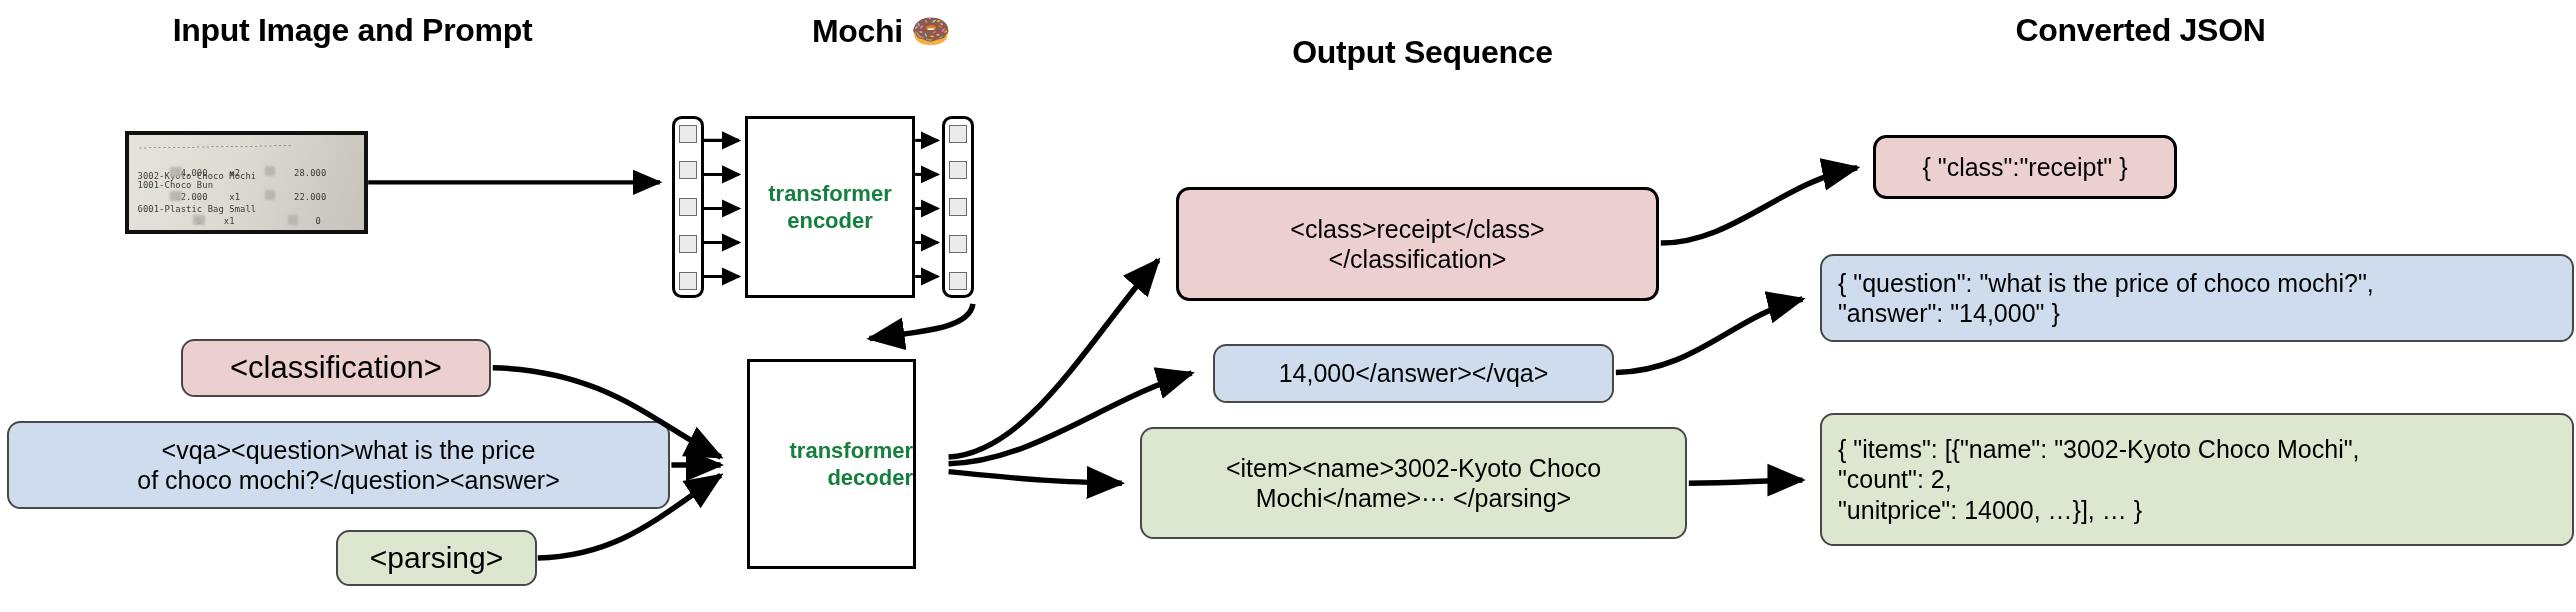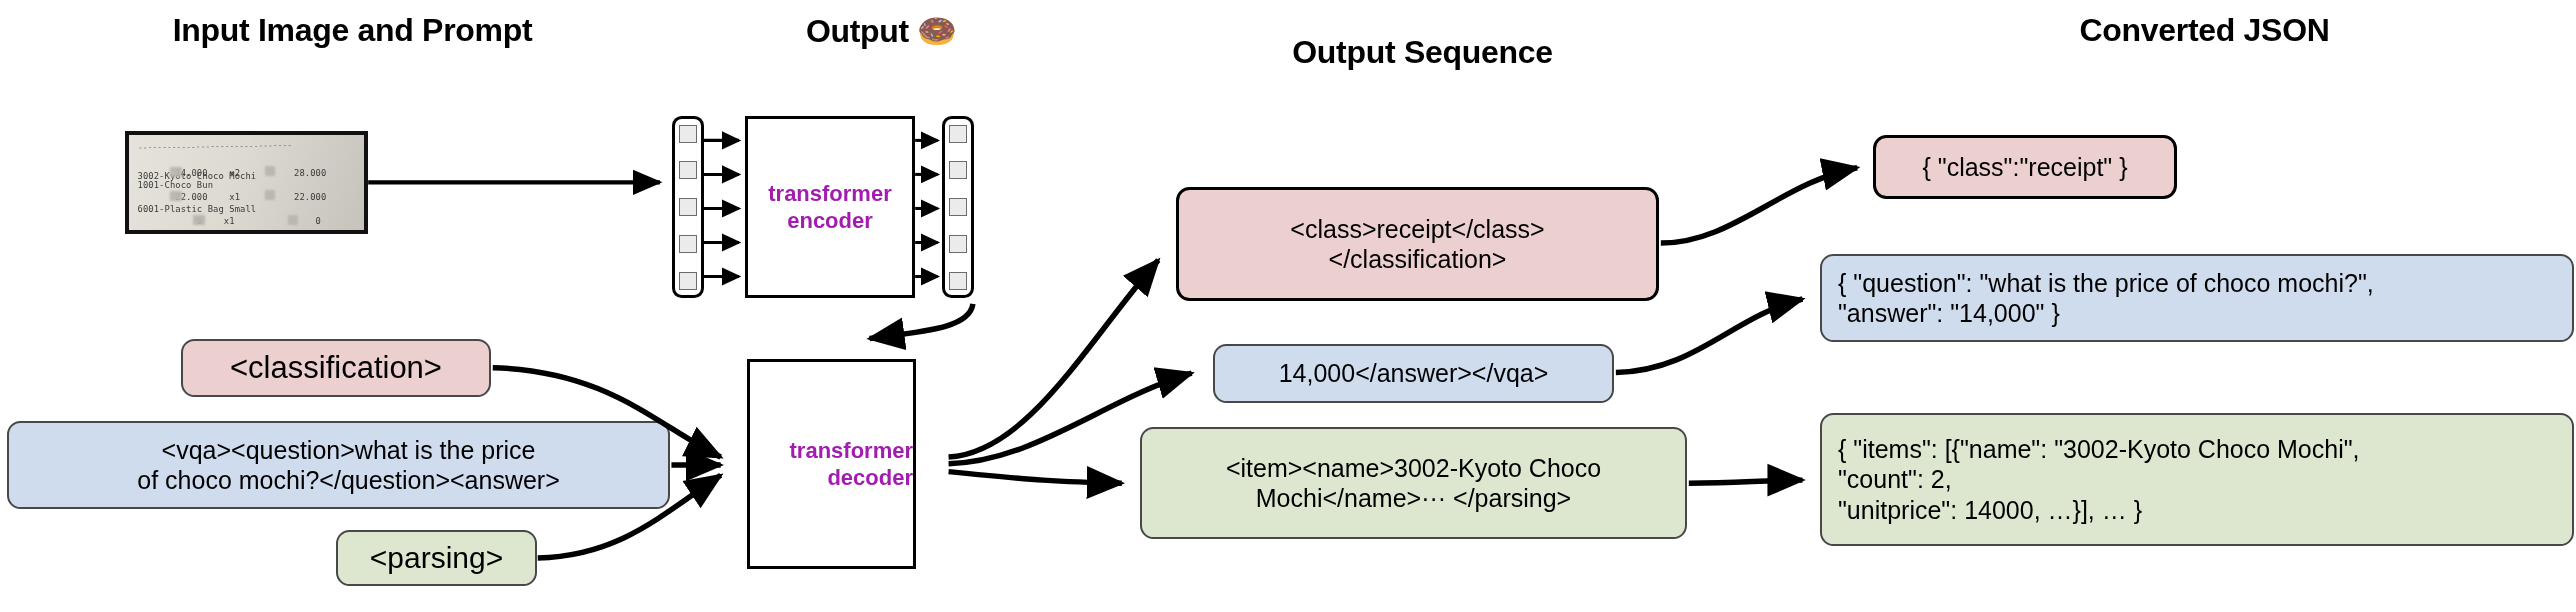--- a/index.html
+++ b/index.html
@@ -75,21 +75,21 @@
   .model-box{
     position:absolute;
     border:3.6px solid #000;
     background:#fff;
     box-sizing:border-box;
     display:flex;align-items:center;justify-content:center;
     text-align:center;
     font-weight:bold;
     font-size:22px;
     line-height:1.25;
-    color:#a21caf;
+    color:#15803d;
   }
 
   
   .rbox{
     position:absolute;
     border:2.4px solid #484848;
     border-radius:13.4px;
     box-sizing:border-box;
     display:flex;align-items:center;justify-content:center;
     text-align:center;
@@ -107,27 +107,27 @@
 
   
   svg.wires{position:absolute;left:0;top:0;width:2576px;height:612px;pointer-events:none;}
 </style>
 </head>
 <body>
 
 <div class="col-header" style="left:85px;top:12px;width:535px;">Input Image and Prompt</div>
 
 <div class="col-header" style="left:693px;top:12px;width:377px;">
-  <span>Output</span>
+  <span>Mochi</span>
   <span style="font-family:'DejaVu Sans',sans-serif;">🍩</span>
 </div>
 
 <div class="col-header" style="left:1155px;top:12px;width:535px;margin-top:22px;">Output Sequence</div>
 
-<div class="col-header" style="left:1937px;top:12px;width:535px;">Converted JSON</div>
+<div class="col-header" style="left:1873px;top:12px;width:535px;">Converted JSON</div>
 
 <div class="receipt-frame">
   <div class="receipt-inner"></div>
 
   <div class="receipt-dash" style="top:7.3px;transform:rotate(-0.9deg);">--------------------------------</div>
 
   <div class="receipt-text" style="top:35px;">3002-Kyoto Choco Mochi</div>
   <div class="receipt-text" style="top:32px;">       14.000    x2          28.000</div>
   <div class="receipt-text" style="top:44px;">1001-Choco Bun</div>
   <div class="receipt-text" style="top:56px;">       22.000    x1          22.000</div>

